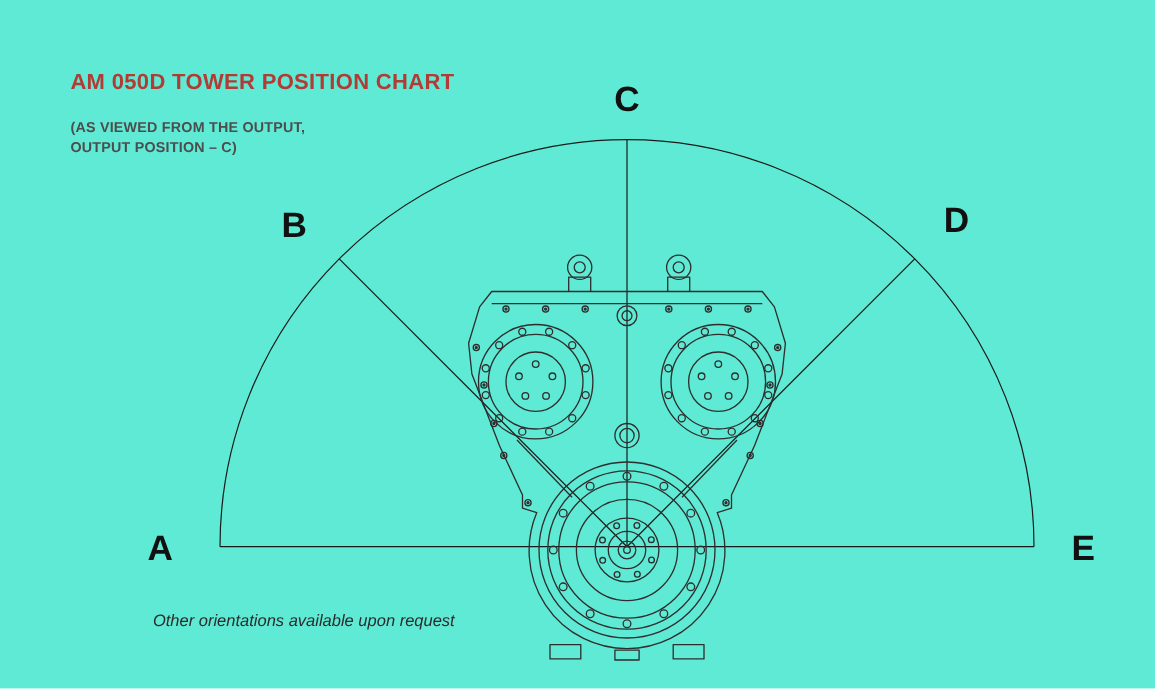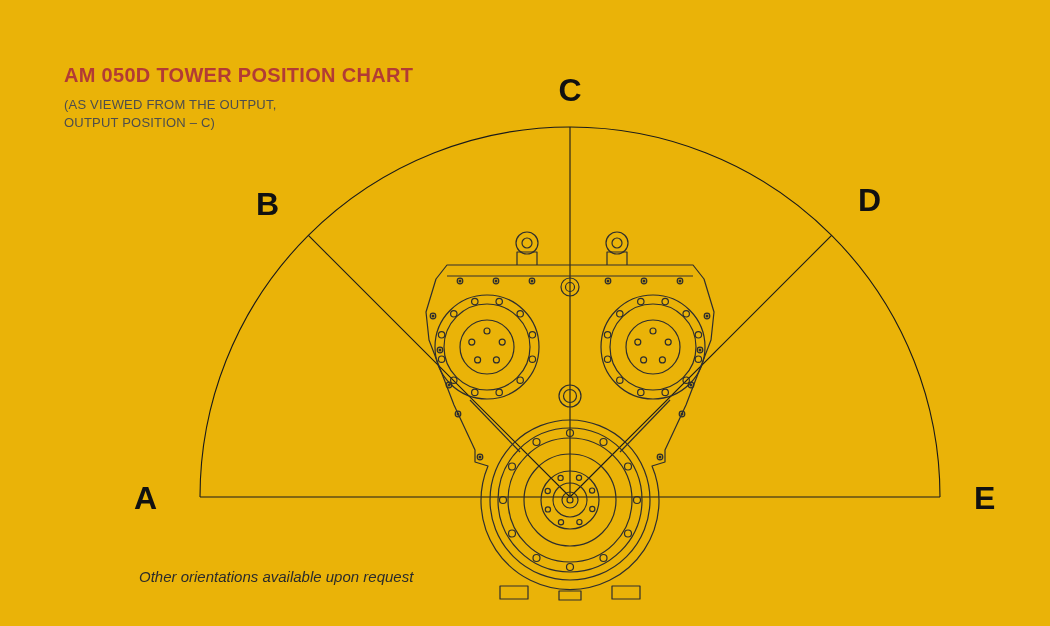--- a/index.html
+++ b/index.html
@@ -1,50 +1,50 @@
 <!DOCTYPE html>
 <html><head>
 <meta charset="utf-8">
 <style>
   html,body{margin:0;padding:0;background:#ffffff;}
   .page{
     position:relative;
     width:1050px;height:626px;
-    background:#eab308;
+    background:#5eead4;
     overflow:hidden;
     font-family:"Liberation Sans",sans-serif;
   }
   .header{position:absolute;left:64px;top:64px;}
   .title{
     margin:0;
     font-size:20px;
     font-weight:700;
     letter-spacing:.3px;
     color:#B23B35;
     white-space:nowrap;
   }
   .subtitle{
-    margin-top:9px;
+    margin-top:20px;
     font-size:13px;
-    font-weight:400;
+    font-weight:700;
     letter-spacing:.2px;
     line-height:1.35;
     color:#4d4d4d;
   }
   .fan-svg{position:absolute;left:0;top:0;}
   .pos-label{
     position:absolute;
     font-size:32px;
     font-weight:600;
     color:#111111;
     letter-spacing:0;
   }
   .footnote{
     position:absolute;
-    left:139px;top:568px;
+    left:139px;top:556px;
     font-size:15px;
     font-style:italic;
     font-weight:500;
     color:#2b2b2b;
   }
 </style>
 </head>
 <body>
 
 <div class="page">

